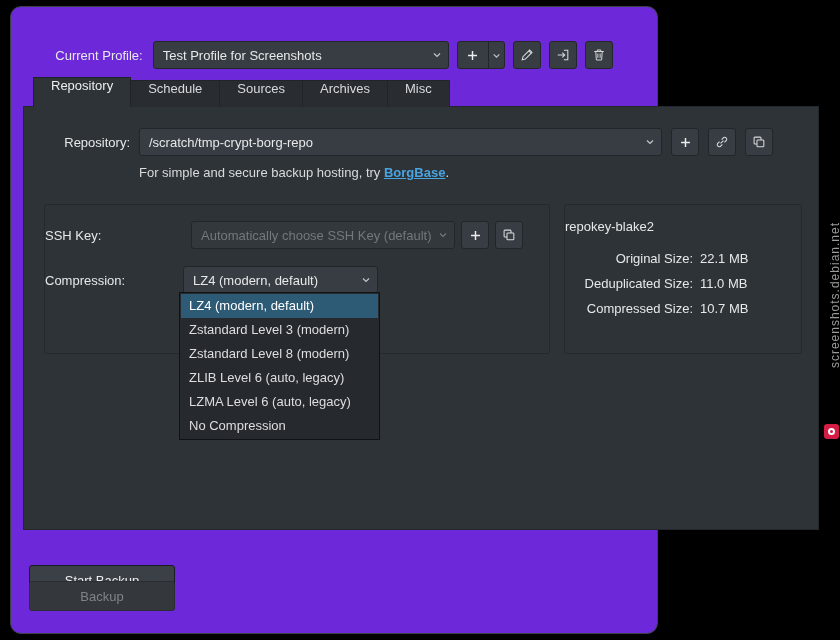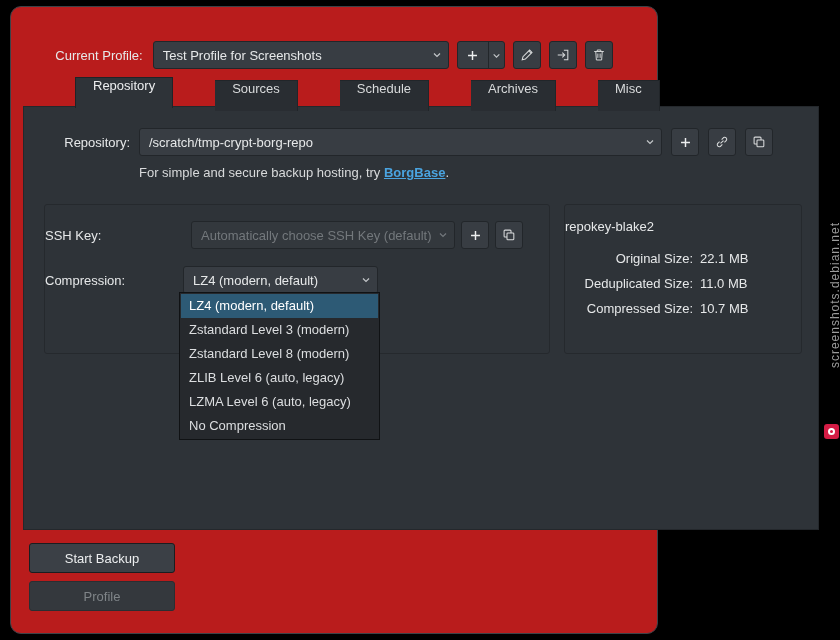--- a/index.html
+++ b/index.html
@@ -1,21 +1,21 @@
 <!DOCTYPE html>
 <html style="--selection: #2d5a75;"><head>
 <meta charset="utf-8">
 <style>
   * { margin:0; padding:0; box-sizing:border-box; font-family:"Liberation Sans", sans-serif; }
   html,body { width:840px; height:640px; background:#000; overflow:hidden; }
   body { position:relative; color:#e6e8e9; font-size:13px; }
 
   .window {
     position:absolute; left:10px; top:6px; width:648px; height:628px;
-    background:#b91c1c; border:1px solid #3d4248; border-radius:11px;
+    background:#6d28d9; border:1px solid #3d4248; border-radius:11px;
   }
 
   
   .combo {
     height:28px; background:#383d43; border:1px solid #22262a; border-radius:3px;
     display:flex; align-items:center; color:#e6e8e9; overflow:hidden;
   }
   .combo .txt { flex:1; padding:0 9px; white-space:nowrap; overflow:hidden; }
   .combo .chev { width:22px; flex:0 0 22px; display:flex; align-items:center; justify-content:center; }
   .combo.disabled { background:#33383d; }
@@ -38,23 +38,23 @@
   .profile-row {
     position:absolute; top:34px; left:0; right:0; height:28px;
     display:flex; justify-content:center; align-items:center; gap:8px;
   }
   .profile-row .lbl { margin-right:2px; }
   .profile-combo { width:296px; }
 
   
   .tabs { position:absolute; left:22px; top:70px; height:30px; display:flex; z-index:3; }
   .tab {
-    height:27px; margin-top:3px; padding:15px 17px; background:#292d32;
+    height:27px; margin-top:3px; padding:0 17px; background:#292d32;
     border:1px solid #212529; border-bottom:none; border-left:none;
-    display:flex; align-items:flex-end; justify-content:center; color:#d8dadb;margin-left:42px;
+    display:flex; align-items:flex-start; justify-content:center; color:#d8dadb;
   }
   .tab:first-child { border-left:1px solid #212529; }
   .tab.active {
     height:30px; margin-top:0; background:#2e3338; color:#eceeef;
     border:1px solid #1f2327; border-bottom:none;
   }
 
   
   .panel {
     position:absolute; left:12px; top:99px; width:796px; height:424px;
@@ -93,21 +93,21 @@
     background:#26292d; border:1px solid #101214; padding:1px; color:#dcdee0;
   }
   .dd-item { height:24px; line-height:24px; padding:0 8px; white-space:nowrap; }
   .dd-item.selected { background:var(--selection,#2d5a75); color:#fff; }
 
   
   .action-btn {
     position:absolute; left:18px; width:146px; height:30px; border-radius:3px;
     display:flex; align-items:center; justify-content:center;
   }
-  .start  { top:536px; background:#3b4046; border:1px solid #1a1d20; color:#eceeef; }
+  .start  { top:558px; background:#3b4046; border:1px solid #1a1d20; color:#eceeef; }
   .cancel { top:574px; background:#34383d; border:1px solid #2a2e32; color:#7f8488; }
 
   
   .watermark {
     position:absolute; right:-2px; top:222px; z-index:20;
     writing-mode:vertical-rl; transform:rotate(180deg);
     font-size:12px; color:#9b9b9b; letter-spacing:1px;
   }
   .wm-icon {
     position:absolute; right:1px; top:424px; z-index:20; width:15px; height:15px;
@@ -165,24 +165,24 @@
           </svg>
       </span>
     </div>
   </div>
 
   <div class="tabs">
     <div class="tab active">
         <span>Repository</span>
       </div>
     <div class="tab">
+        <span>Schedule</span>
+      </div>
+    <div class="tab">
         <span>Sources</span>
-      </div>
-    <div class="tab">
-        <span>Schedule</span>
       </div>
     <div class="tab">
         <span>Archives</span>
       </div>
     <div class="tab">
         <span>Misc</span>
       </div>
   </div>
 
   <div class="panel">
@@ -294,21 +294,21 @@
     <div class="dd-item">Zstandard Level 8 (modern)</div>
     <div class="dd-item">ZLIB Level 6 (auto, legacy)</div>
     <div class="dd-item">LZMA Level 6 (auto, legacy)</div>
     <div class="dd-item">No Compression</div>
   </div>
 
   <div class="action-btn start">
     <span>Start Backup</span>
   </div>
   <div class="action-btn cancel">
-    <span>Profile</span>
+    <span>Backup</span>
   </div>
 
 </div>
 
 <div class="watermark">screenshots.debian.net</div>
 <div class="wm-icon">
   <div class="ring"></div>
 </div>
 
 </body></html>

